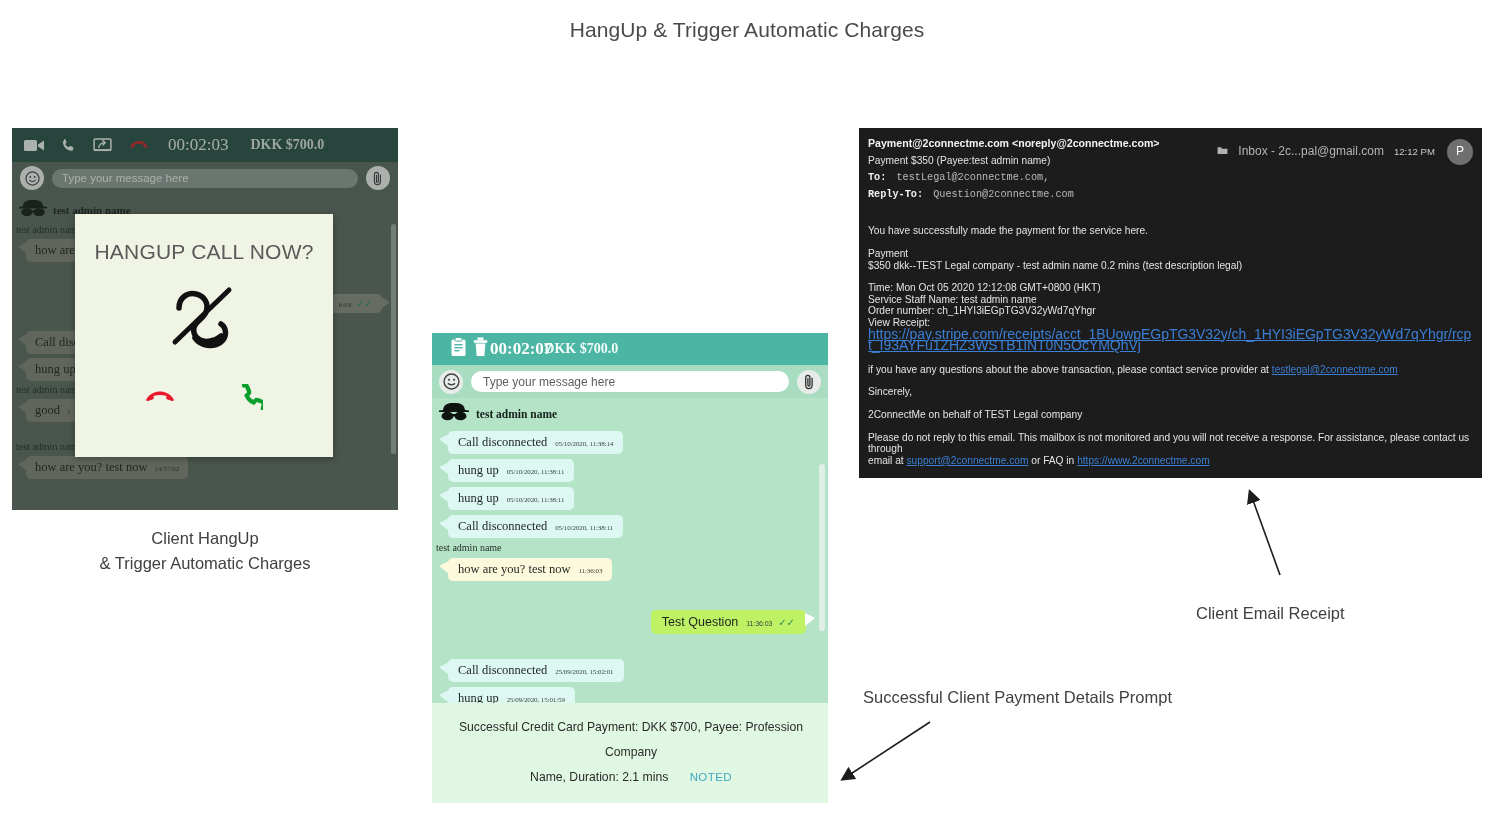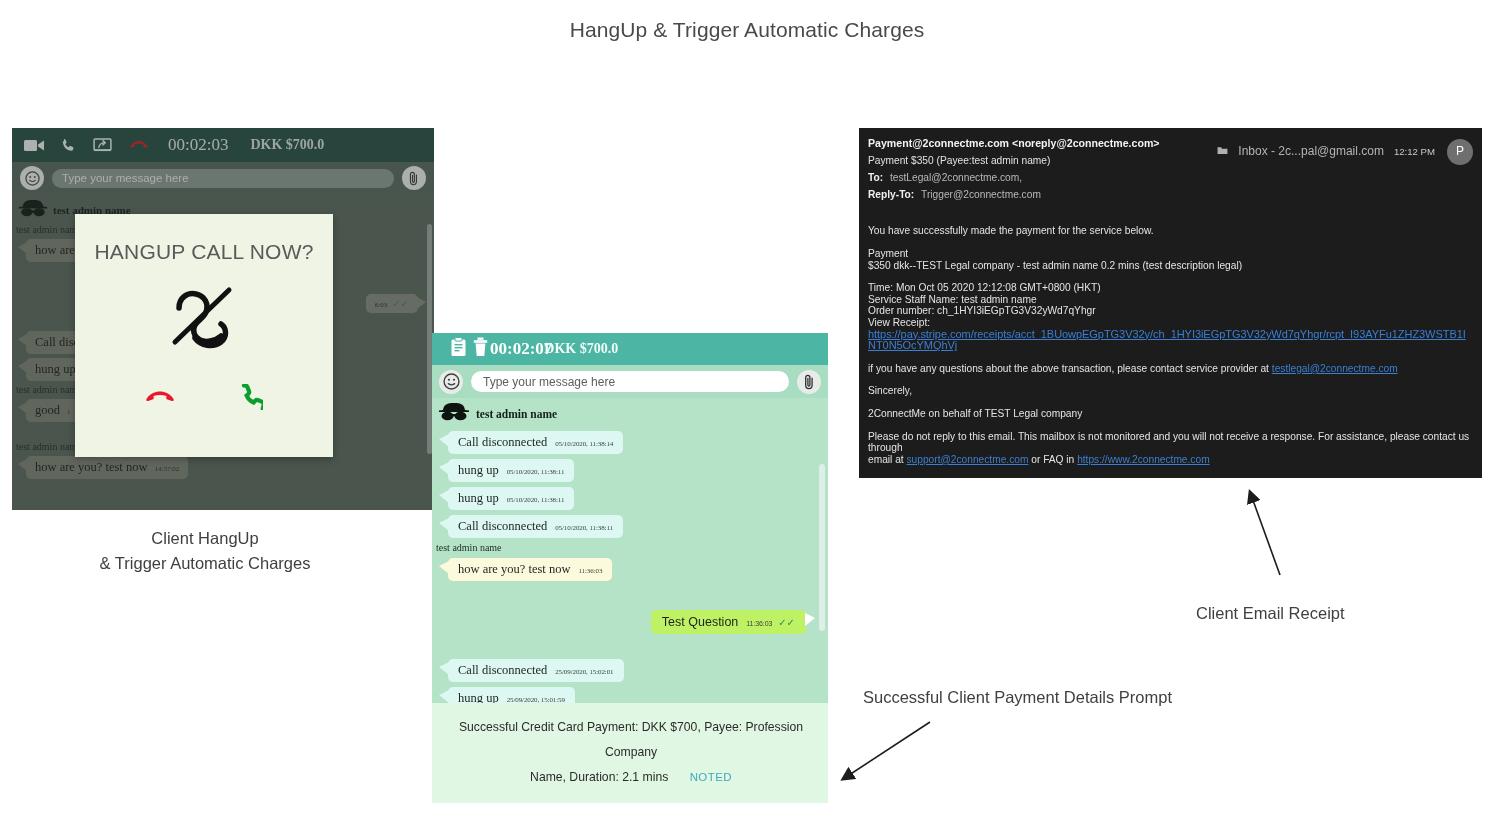--- a/index.html
+++ b/index.html
@@ -34,21 +34,20 @@
     letter-spacing: .1px;
   }
 
   
   #left-panel {
     position: absolute;
     left: 12px; top: 128px;
     width: 386px; height: 382px;
     overflow: hidden;
     background: #4c5a50;
-    padding-left: 36px;
   }
   #left-chat-inner {
     position: absolute;
     inset: 0;
     filter: blur(0.7px);
   }
   #left-header {
     height: 34px;
     background: #2c5349;
     display: flex;
@@ -361,21 +360,21 @@
     justify-content: space-between;
   }
   #email-head-left { flex: 1 1 auto; }
   #email-from {
     font-weight: bold;
     font-size: 10.6px;
     color: #f3f3f3;
     margin-bottom: 5px;
   }
   #email-subject { color: #e2e2e2; margin-bottom: 6px; }
-  .email-kv { margin-bottom: 5px; }
+  .email-kv { margin-bottom: 5px; font-family: Liberation Mono, monospace; }
   .email-kv b { color: #f0f0f0; }
   .email-kv span { color: #b9b9b9; margin-left: 4px; }
   #email-head-right {
     display: flex;
     align-items: center;
     gap: 10px;
     padding-top: 1px;
     white-space: nowrap;
   }
   #email-folder { color: #b4b4b4; font-size: 12px; }
@@ -386,21 +385,21 @@
     background: #6f6f6f;
     color: #fff;
     display: flex; align-items: center; justify-content: center;
     font-size: 12px;
     margin-left: 2px;
   }
   #email-body { margin-top: 20px; }
   #email-body p { margin: 0; }
   .blank { height: 11px; }
   .elink { color: #3b7fd4; text-decoration: underline; word-break: break-all; }
-  #receipt-url { font-size: 11px; display: inline-block; letter-spacing: -.05px; }
+  #receipt-url { font-size: 14px; display: inline-block; letter-spacing: -.05px; }
 
   
   .anno-label {
     position: absolute;
     font-size: 16.5px;
     color: #3f3f3f;
     white-space: nowrap;
   }
   #anno-email-label { left: 1196px; top: 604px; }
   #anno-payment-label { left: 863px; top: 688px; }
@@ -661,37 +660,37 @@
   <div id="email-head-row">
     <div id="email-head-left">
       <div id="email-from">Payment@2connectme.com &lt;noreply@2connectme.com&gt;</div>
       <div id="email-subject">Payment $350 (Payee:test admin name)</div>
       <div class="email-kv">
         <b>To:</b>
         <span>testLegal@2connectme.com,</span>
       </div>
       <div class="email-kv">
         <b>Reply-To:</b>
-        <span>Trigger@2connectme.com</span>
+        <span>Question@2connectme.com</span>
       </div>
     </div>
     <div id="email-head-right">
       <span>
         <svg width="11" height="9" viewBox="0 0 12 10">
             <path d="M0.5 1.5 L4.5 1.5 L5.5 3 L11.5 3 L11.5 9 L0.5 9 Z" fill="#b0b0b0"></path>
           </svg>
       </span>
       <span id="email-folder">Inbox - 2c...pal@gmail.com</span>
       <span id="email-time">12:12 PM</span>
       <span id="email-avatar">P</span>
     </div>
   </div>
 
   <div id="email-body">
-    <p>You have successfully made the payment for the service below.</p>
+    <p>You have successfully made the payment for the service here.</p>
     <div class="blank"></div>
     <p>Payment</p>
     <p>$350 dkk--TEST Legal company - test admin name 0.2 mins (test description legal)</p>
     <div class="blank"></div>
     <p>Time: Mon Oct 05 2020 12:12:08 GMT+0800 (HKT)</p>
     <p>Service Staff Name: test admin name</p>
     <p>Order number: ch_1HYI3iEGpTG3V32yWd7qYhgr</p>
     <p>View Receipt:</p>
     <p><a id="receipt-url" class="elink" href="#">https://pay.stripe.com/receipts/acct_1BUowpEGpTG3V32y/ch_1HYI3iEGpTG3V32yWd7qYhgr/rcpt_I93AYFu1ZHZ3WSTB1INT0N5OcYMQhVj</a></p>
     <div class="blank"></div>

